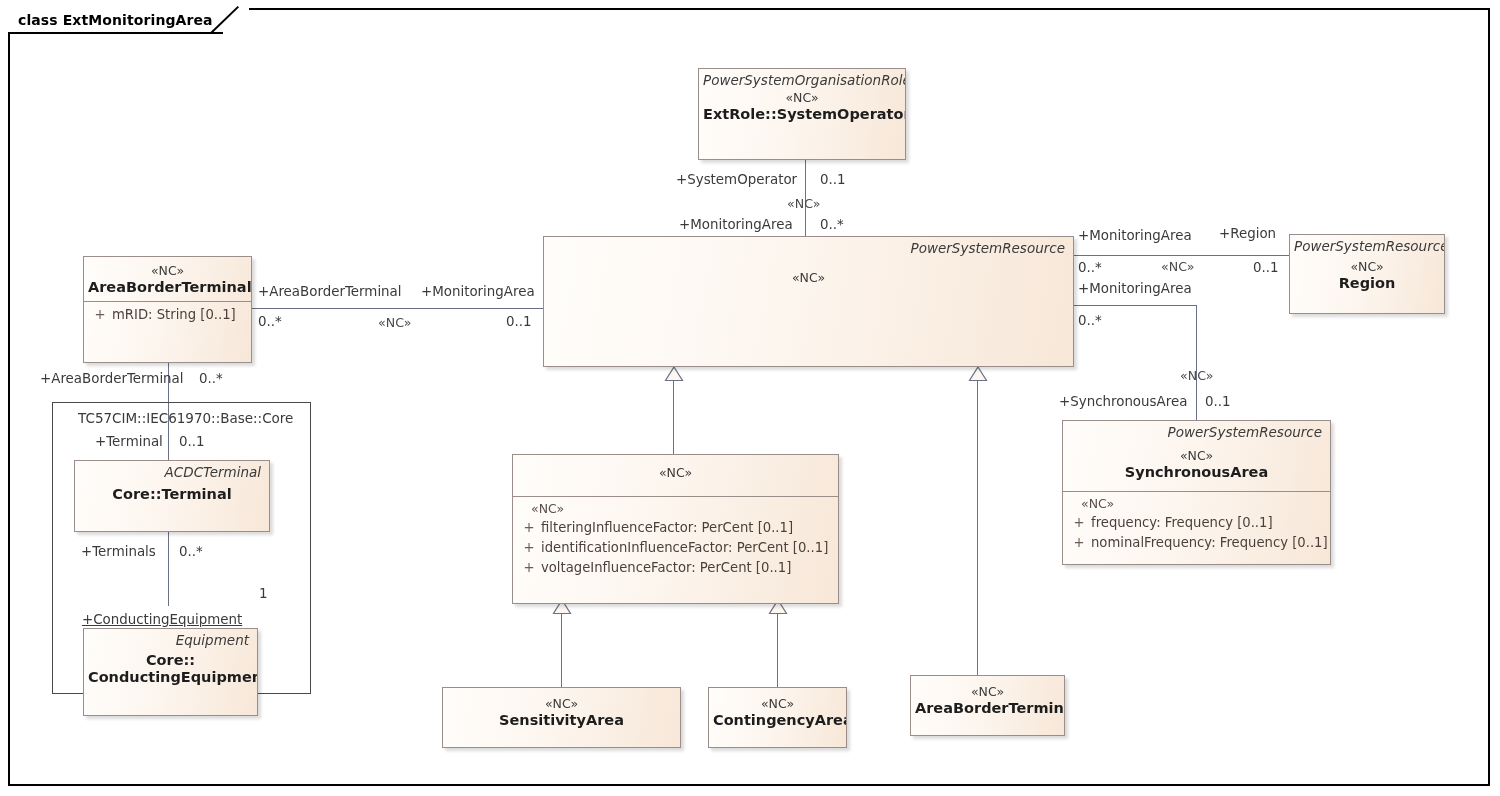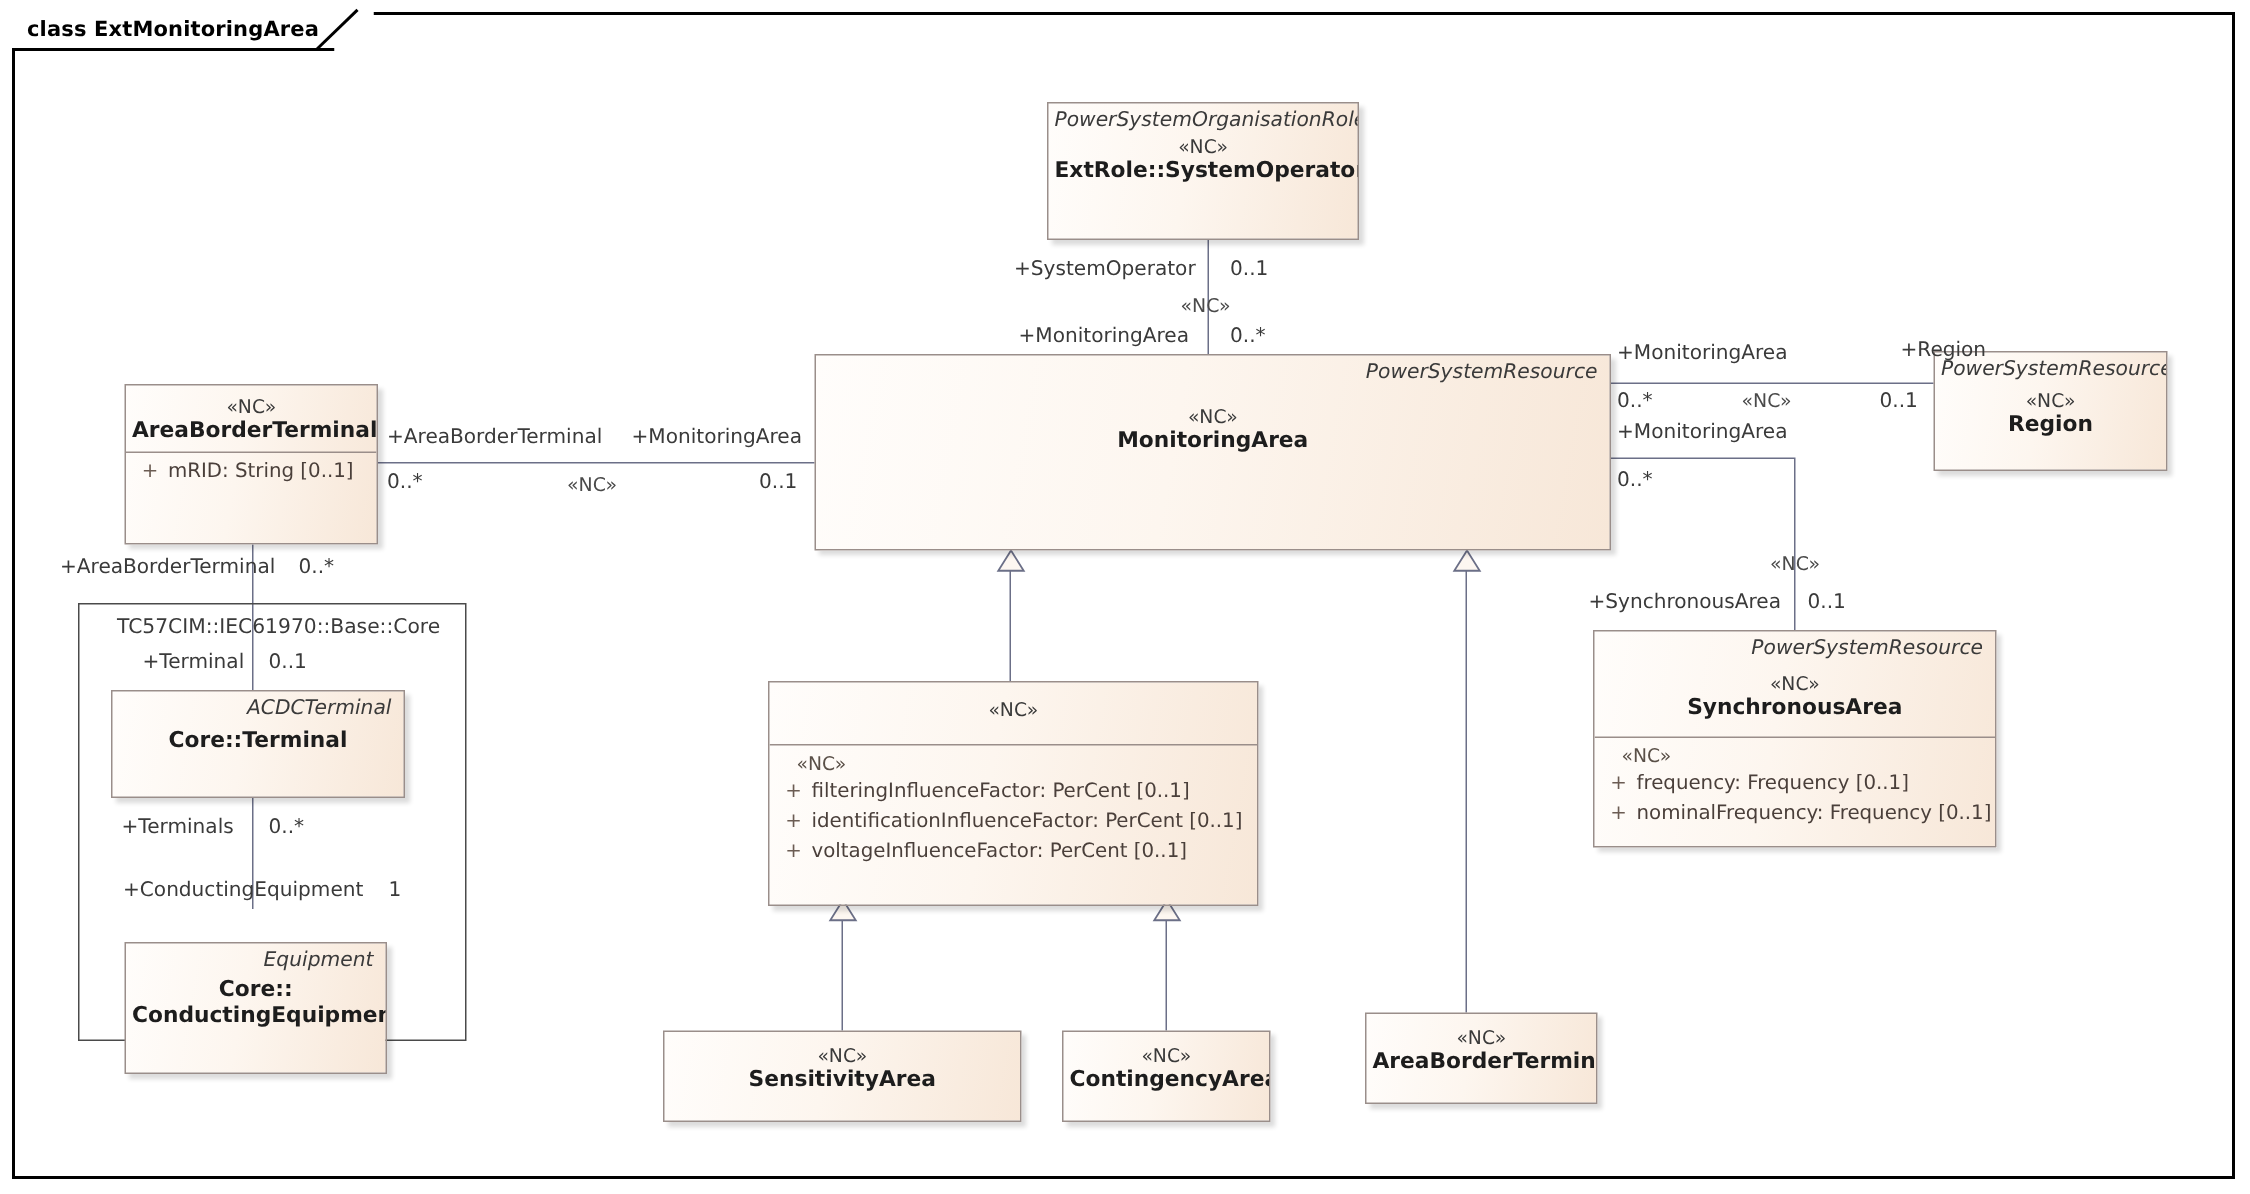--- a/index.html
+++ b/index.html
@@ -232,21 +232,20 @@
       <div class="attr-row">
         <span class="vis">+</span>
         <span class="atxt">mRID: String [0..1]</span>
       </div>
     </div>
   </div>
 
   <div class="cls" style="left:543px; top:236px; width:531px; height:131px;">
     <div class="qual">PowerSystemResource</div>
     <div class="stereo" style="padding-top:14px;">«NC»</div>
-    <div class="cname">MonitoringArea</div>
   </div>
 
   <div class="cls" style="left:1289px; top:234px; width:156px; height:80px;">
     <div class="qual">PowerSystemResource</div>
     <div class="stereo" style="padding-top:5px;">«NC»</div>
     <div class="cname">Region</div>
   </div>
 
   <div class="cls" style="left:1062px; top:420px; width:269px; height:145px;">
     <div class="qual">PowerSystemResource</div>
@@ -320,32 +319,32 @@
 
   <span class="lbl" style="left:258px; top:284px;">+AreaBorderTerminal</span>
   <span class="lbl mult" style="left:258px; top:314px;">0..*</span>
   <span class="lbl st" style="left:378px; top:315px;">«NC»</span>
   <span class="lbl" style="left:421px; top:284px;">+MonitoringArea</span>
   <span class="lbl mult" style="left:506px; top:314px;">0..1</span>
 
   <span class="lbl" style="left:1078px; top:228px;">+MonitoringArea</span>
   <span class="lbl mult" style="left:1078px; top:260px;">0..*</span>
   <span class="lbl st" style="left:1161px; top:259px;">«NC»</span>
-  <span class="lbl" style="left:1219px; top:226px;margin-left:48px;">+Region</span>
+  <span class="lbl" style="left:1219px; top:226px;">+Region</span>
   <span class="lbl mult" style="left:1253px; top:260px;">0..1</span>
 
   <span class="lbl" style="left:1078px; top:281px;">+MonitoringArea</span>
   <span class="lbl mult" style="left:1078px; top:313px;">0..*</span>
   <span class="lbl st" style="left:1180px; top:368px;">«NC»</span>
   <span class="lbl" style="left:1059px; top:394px;">+SynchronousArea</span>
   <span class="lbl mult" style="left:1205px; top:394px;">0..1</span>
 
   <span class="lbl" style="left:40px; top:371px;">+AreaBorderTerminal</span>
   <span class="lbl mult" style="left:199px; top:371px;">0..*</span>
   <span class="lbl" style="left:95px; top:434px;">+Terminal</span>
   <span class="lbl mult" style="left:179px; top:434px;">0..1</span>
 
   <span class="lbl" style="left:81px; top:544px;">+Terminals</span>
   <span class="lbl mult" style="left:179px; top:544px;">0..*</span>
-  <span class="lbl" style="left:82px; top:586px;">+ConductingEquipment</span>
+  <span class="lbl" style="left:82px; top:612px;text-decoration:underline;">+ConductingEquipment</span>
   <span class="lbl mult" style="left:259px; top:586px;">1</span>
 
 </div>
 
 </body></html>

